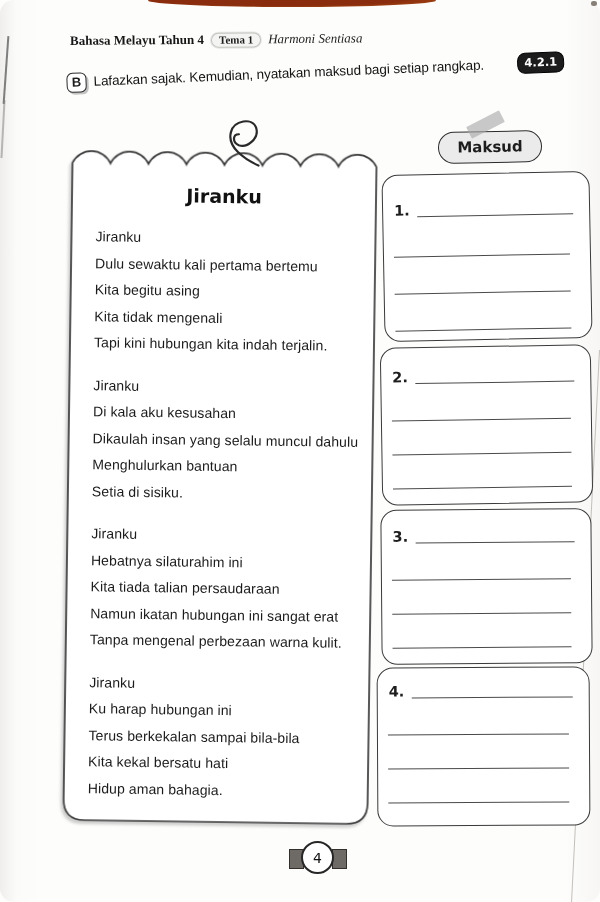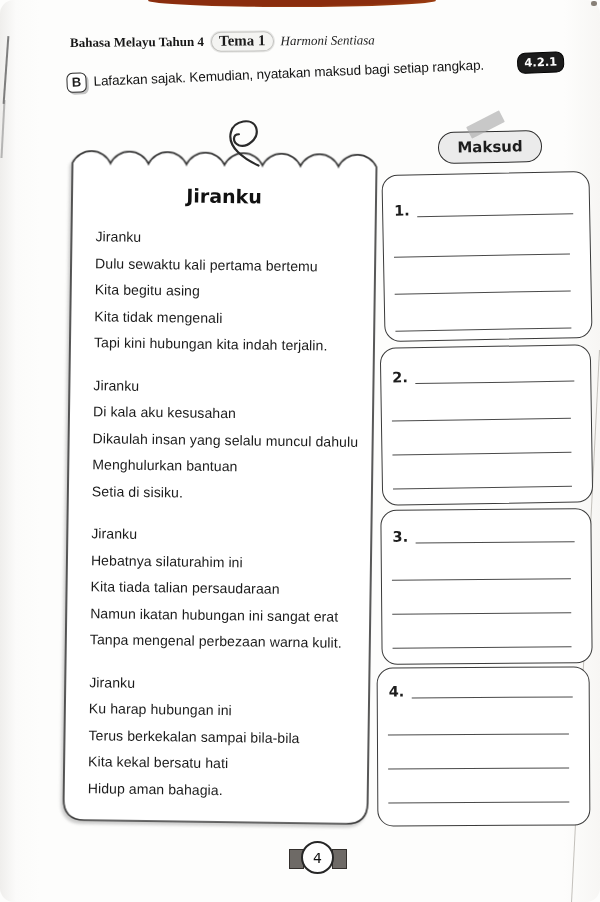--- a/index.html
+++ b/index.html
@@ -26,21 +26,21 @@
   .edge-dash2 { position:absolute; left:2px; top:100px; width:2px; height:58px; background:#7a7a7a; transform:rotate(3deg); opacity:.5; }
   .page-edge-line { position:absolute; left:599px; top:350px; width:1.4px; height:556px; background:#b5b1ab; opacity:.8; transform:rotate(2.9deg); transform-origin:top left; }
 
   
   .header {
     position:absolute; left:70px; top:33px; display:flex; align-items:baseline; gap:7px;
     font-family:"Liberation Serif", serif; transform:rotate(-0.5deg); transform-origin:left center;
   }
   .course { font-weight:bold; font-size:13px; color:#171717; }
   .theme-badge {
-    font-weight:bold; font-size:15px; color:#1c1c1c; background:#f4f4f2;
+    font-weight:bold; font-size:11px; color:#1c1c1c; background:#f4f4f2;
     border:1px solid #c3c3c0; border-radius:10px; padding:0 7px 1px 7px;
     box-shadow:0 0 0 1px rgba(190,190,185,.35);
   }
   .theme-title { font-style:italic; font-size:13px; color:#222; }
 
   
   .instruction {
     position:absolute; left:67px; top:72px; width:498px;
     display:flex; align-items:center; gap:7px;
     transform:rotate(-2.4deg); transform-origin:left bottom;

